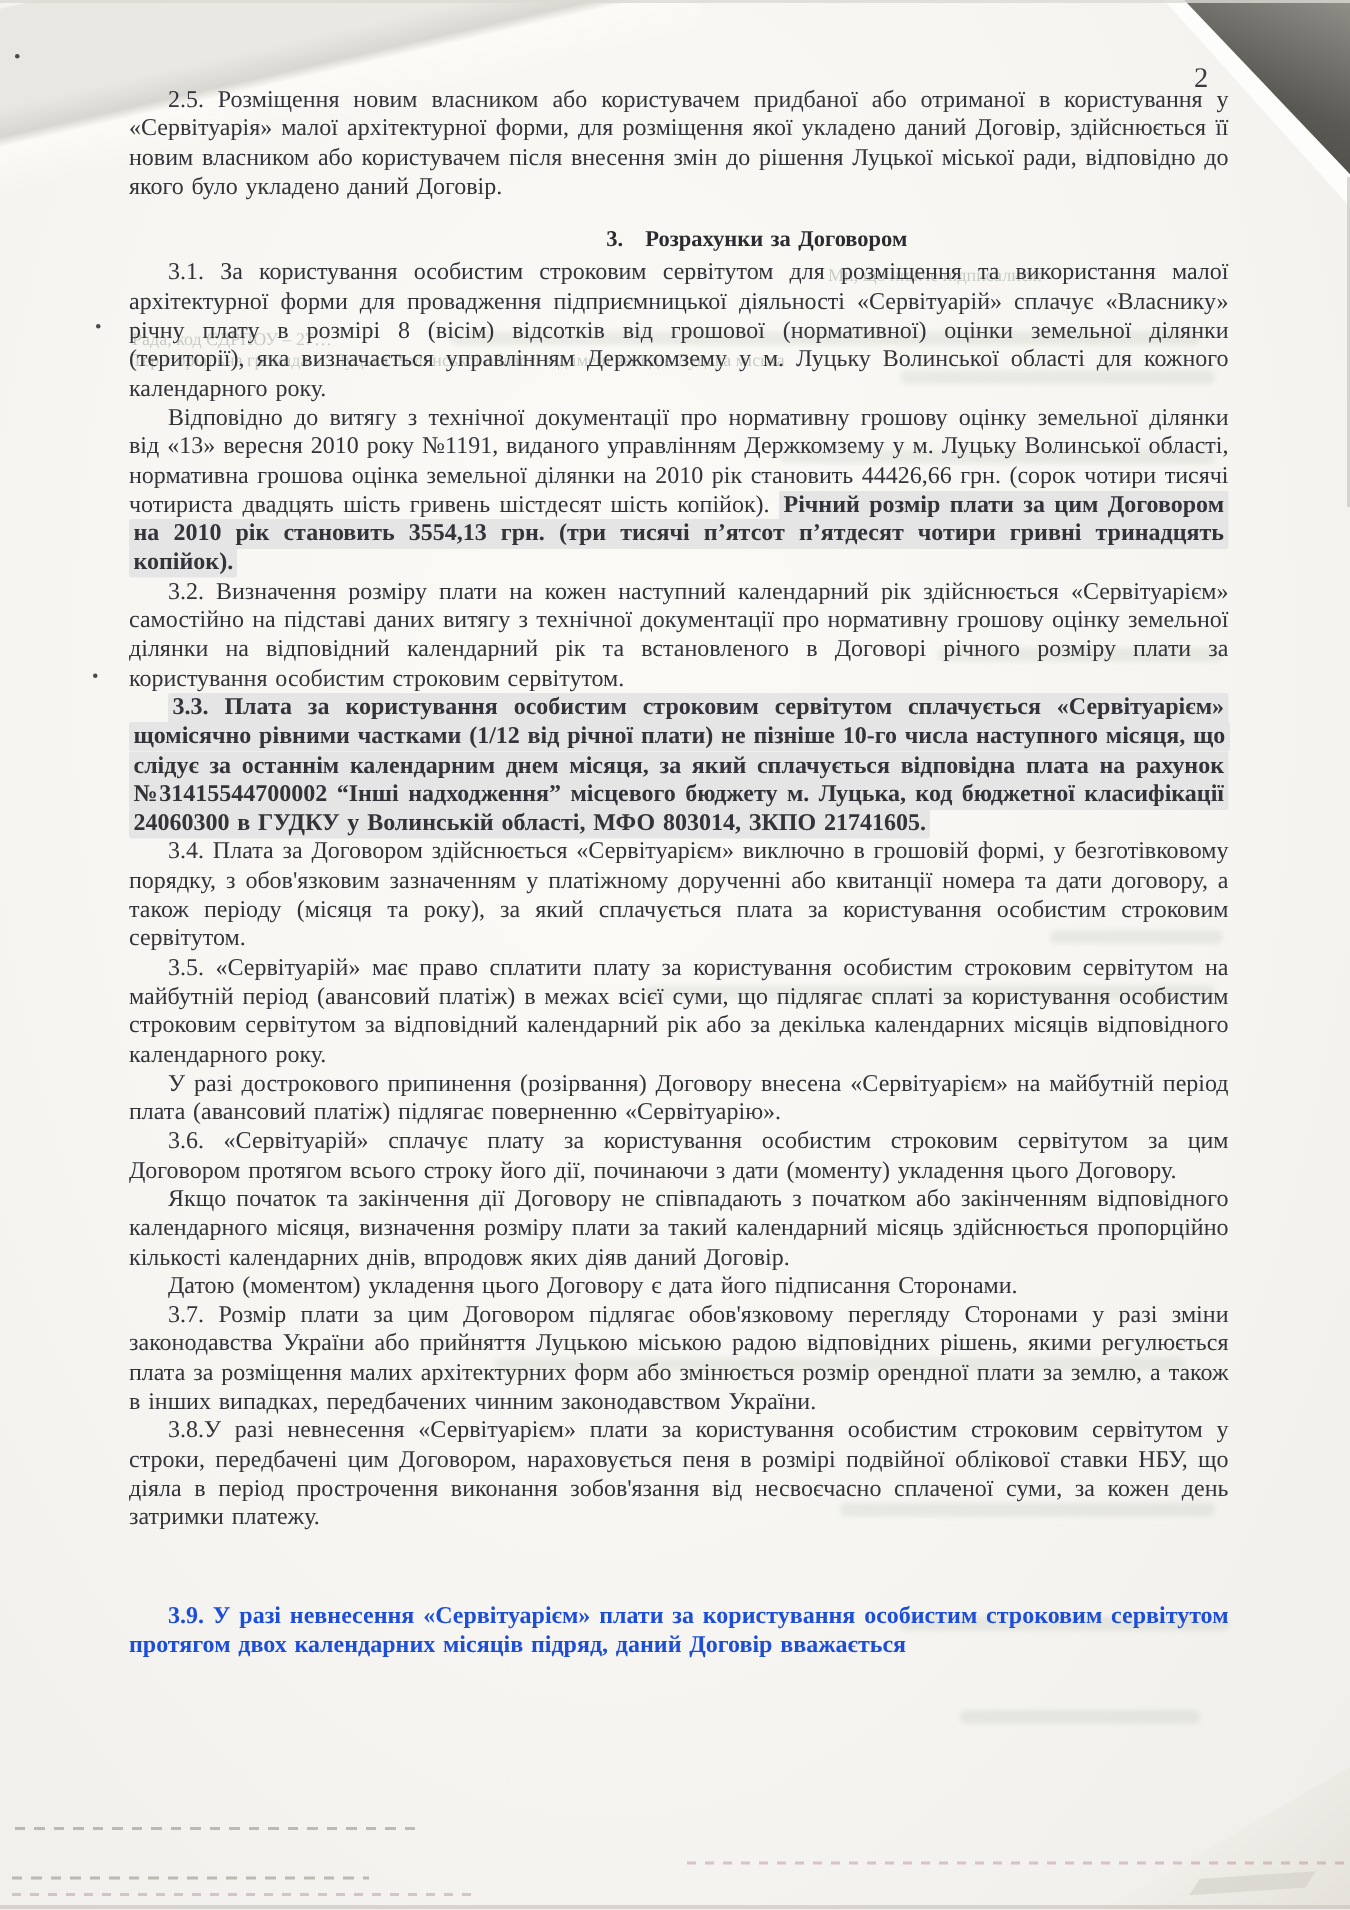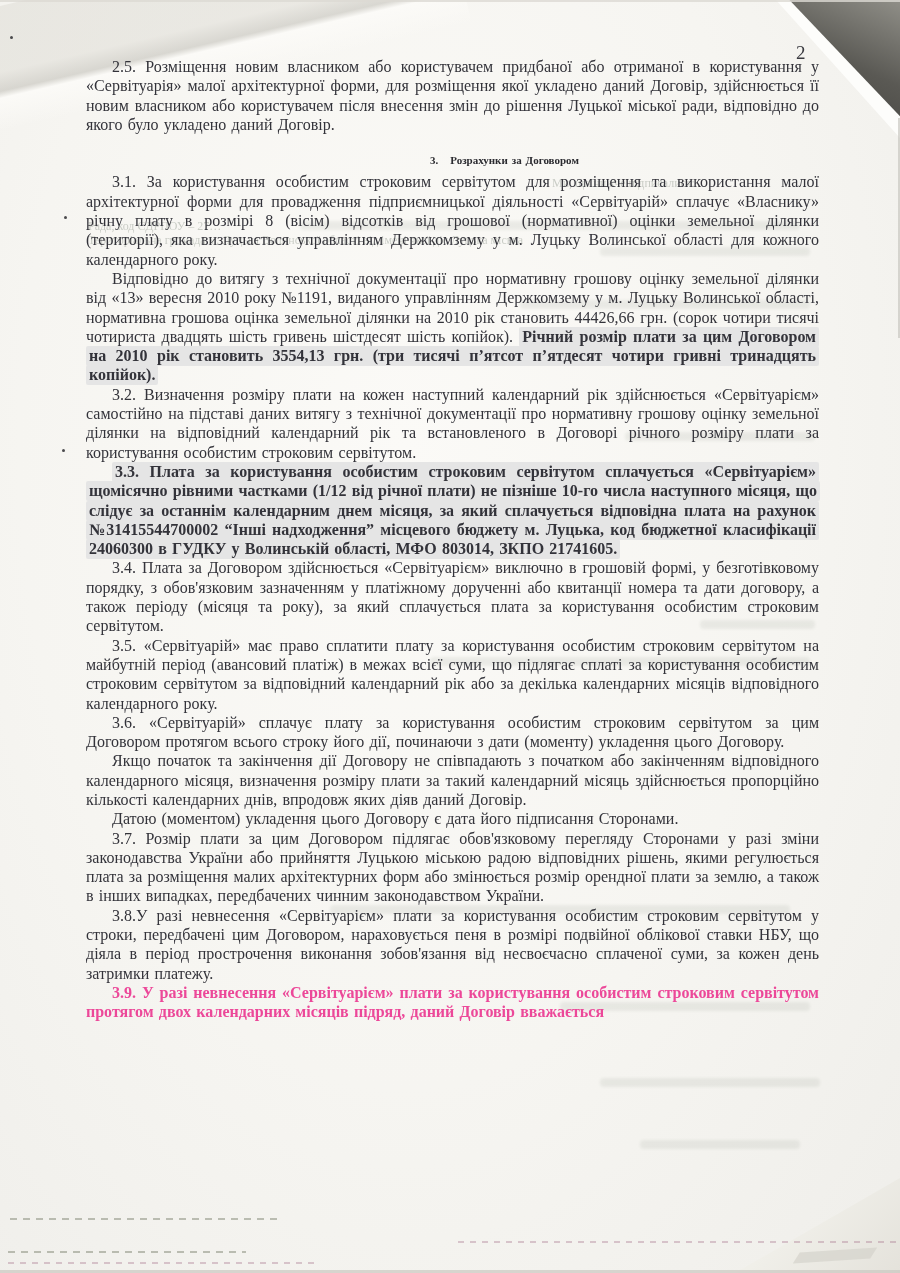--- a/index.html
+++ b/index.html
@@ -63,23 +63,23 @@
   
   .pagenum {
     position:absolute; top:42px; left:796px; font-size:19px; color:#3a3a40;
   }
   .doc {
     position:absolute; left:86px; top:57px; width:733px;
     font-size:16px; line-height:19.3px; color:#33333a;
     text-align:justify; word-spacing:1.2px;
   }
   .para { margin:0; text-indent:26px; }
-  .para.bold { font-weight:bold; color:#ec4899; }
+  .para.bold { font-weight:bold; color:#1d4ed8;margin-top:46px; }
   .heading {
-    margin:17px 0 2px 0; font-size:11px; font-weight:bold; color:#2b2b30;
+    margin:17px 0 2px 0; font-size:15px; font-weight:bold; color:#2b2b30;
     text-align:center; padding-left:104px; white-space:pre-wrap; text-indent:0;font-family:Liberation Serif, serif;
   }
   mark.hl {
     background:#e5e5e5; color:inherit; padding:1px 3px 2px 3px; border-radius:2px;
     -webkit-box-decoration-break:clone; box-decoration-break:clone;font-weight:bold;
   }
 </style>
 </head>
 <body>
 
@@ -123,19 +123,20 @@
   <p class="para">3.1. За користування особистим строковим сервітутом для розміщення та використання малої архітектурної форми для провадження підприємницької діяльності «Сервітуарій» сплачує «Власнику» річну плату в розмірі 8 (вісім) відсотків від грошової (нормативної) оцінки земельної ділянки (території), яка визначається управлінням Держкомзему у м. Луцьку Волинської області для кожного календарного року.</p>
 
   <p class="para"><span>Відповідно до витягу з технічної документації про нормативну грошову оцінку земельної ділянки від «13» вересня 2010 року №1191, виданого управлінням Держкомзему у м. Луцьку Волинської області, нормативна грошова оцінка земельної ділянки на 2010 рік становить 44426,66 грн. (сорок чотири тисячі чотириста двадцять шість гривень шістдесят шість копійок). </span><mark class="hl">Річний розмір плати за цим Договором на 2010 рік становить 3554,13 грн. (три тисячі п’ятсот п’ятдесят чотири гривні тринадцять копійок).</mark></p>
 
   <p class="para">3.2. Визначення розміру плати на кожен наступний календарний рік здійснюється «Сервітуарієм» самостійно на підставі даних витягу з технічної документації про нормативну грошову оцінку земельної ділянки на відповідний календарний рік та встановленого в Договорі річного розміру плати за користування особистим строковим сервітутом.</p>
 
   <p class="para"><mark class="hl">3.3. Плата за користування особистим строковим сервітутом сплачується  «Сервітуарієм» щомісячно рівними частками (1/12 від річної плати) не пізніше 10-го числа наступного місяця, що слідує за останнім календарним днем місяця, за який сплачується відповідна плата на рахунок №31415544700002 “Інші надходження” місцевого бюджету м. Луцька, код бюджетної класифікації 24060300 в ГУДКУ у Волинській області, МФО 803014, ЗКПО 21741605.</mark></p>
 
   <p class="para">3.4. Плата за Договором здійснюється «Сервітуарієм» виключно в грошовій формі, у безготівковому порядку, з обов'язковим зазначенням у платіжному дорученні або квитанції номера та дати  договору, а також періоду (місяця та року), за який сплачується плата за користування особистим строковим сервітутом.</p>
   <p class="para">3.5. «Сервітуарій» має право сплатити плату за користування особистим строковим сервітутом на майбутній період (авансовий платіж) в межах всієї суми, що підлягає сплаті за користування особистим строковим сервітутом за відповідний календарний рік  або за декілька календарних місяців відповідного календарного року.</p>
+  <p class="para">У разі дострокового припинення (розірвання) Договору внесена «Сервітуарієм» на майбутній період плата (авансовий платіж) підлягає поверненню «Сервітуарію».</p>
   <p class="para">3.6. «Сервітуарій» сплачує плату за користування особистим строковим сервітутом за цим Договором протягом  всього строку його дії, починаючи з дати (моменту) укладення цього Договору.</p>
   <p class="para">Якщо початок та закінчення дії Договору не співпадають з початком або закінченням відповідного календарного місяця, визначення розміру плати за такий календарний місяць здійснюється пропорційно кількості календарних днів,  впродовж  яких  діяв даний Договір.</p>
   <p class="para">Датою (моментом) укладення цього Договору є дата його підписання Сторонами.</p>
   <p class="para">3.7. Розмір плати за цим Договором підлягає обов'язковому перегляду Сторонами у разі зміни законодавства України або прийняття Луцькою міською радою відповідних рішень, якими регулюється плата за розміщення малих архітектурних форм або  змінюється розмір орендної плати за землю, а також в інших випадках, передбачених чинним законодавством України.</p>
   <p class="para">3.8.У разі невнесення «Сервітуарієм» плати за користування особистим строковим сервітутом у строки, передбачені цим Договором, нараховується пеня в розмірі подвійної облікової ставки НБУ, що діяла в період прострочення виконання зобов'язання від несвоєчасно сплаченої суми, за кожен день затримки платежу.</p>
   <p class="para bold">3.9.  У разі невнесення «Сервітуарієм» плати за користування особистим строковим сервітутом протягом  двох календарних місяців підряд, даний Договір вважається</p>
 </div>
 
 </body></html>

